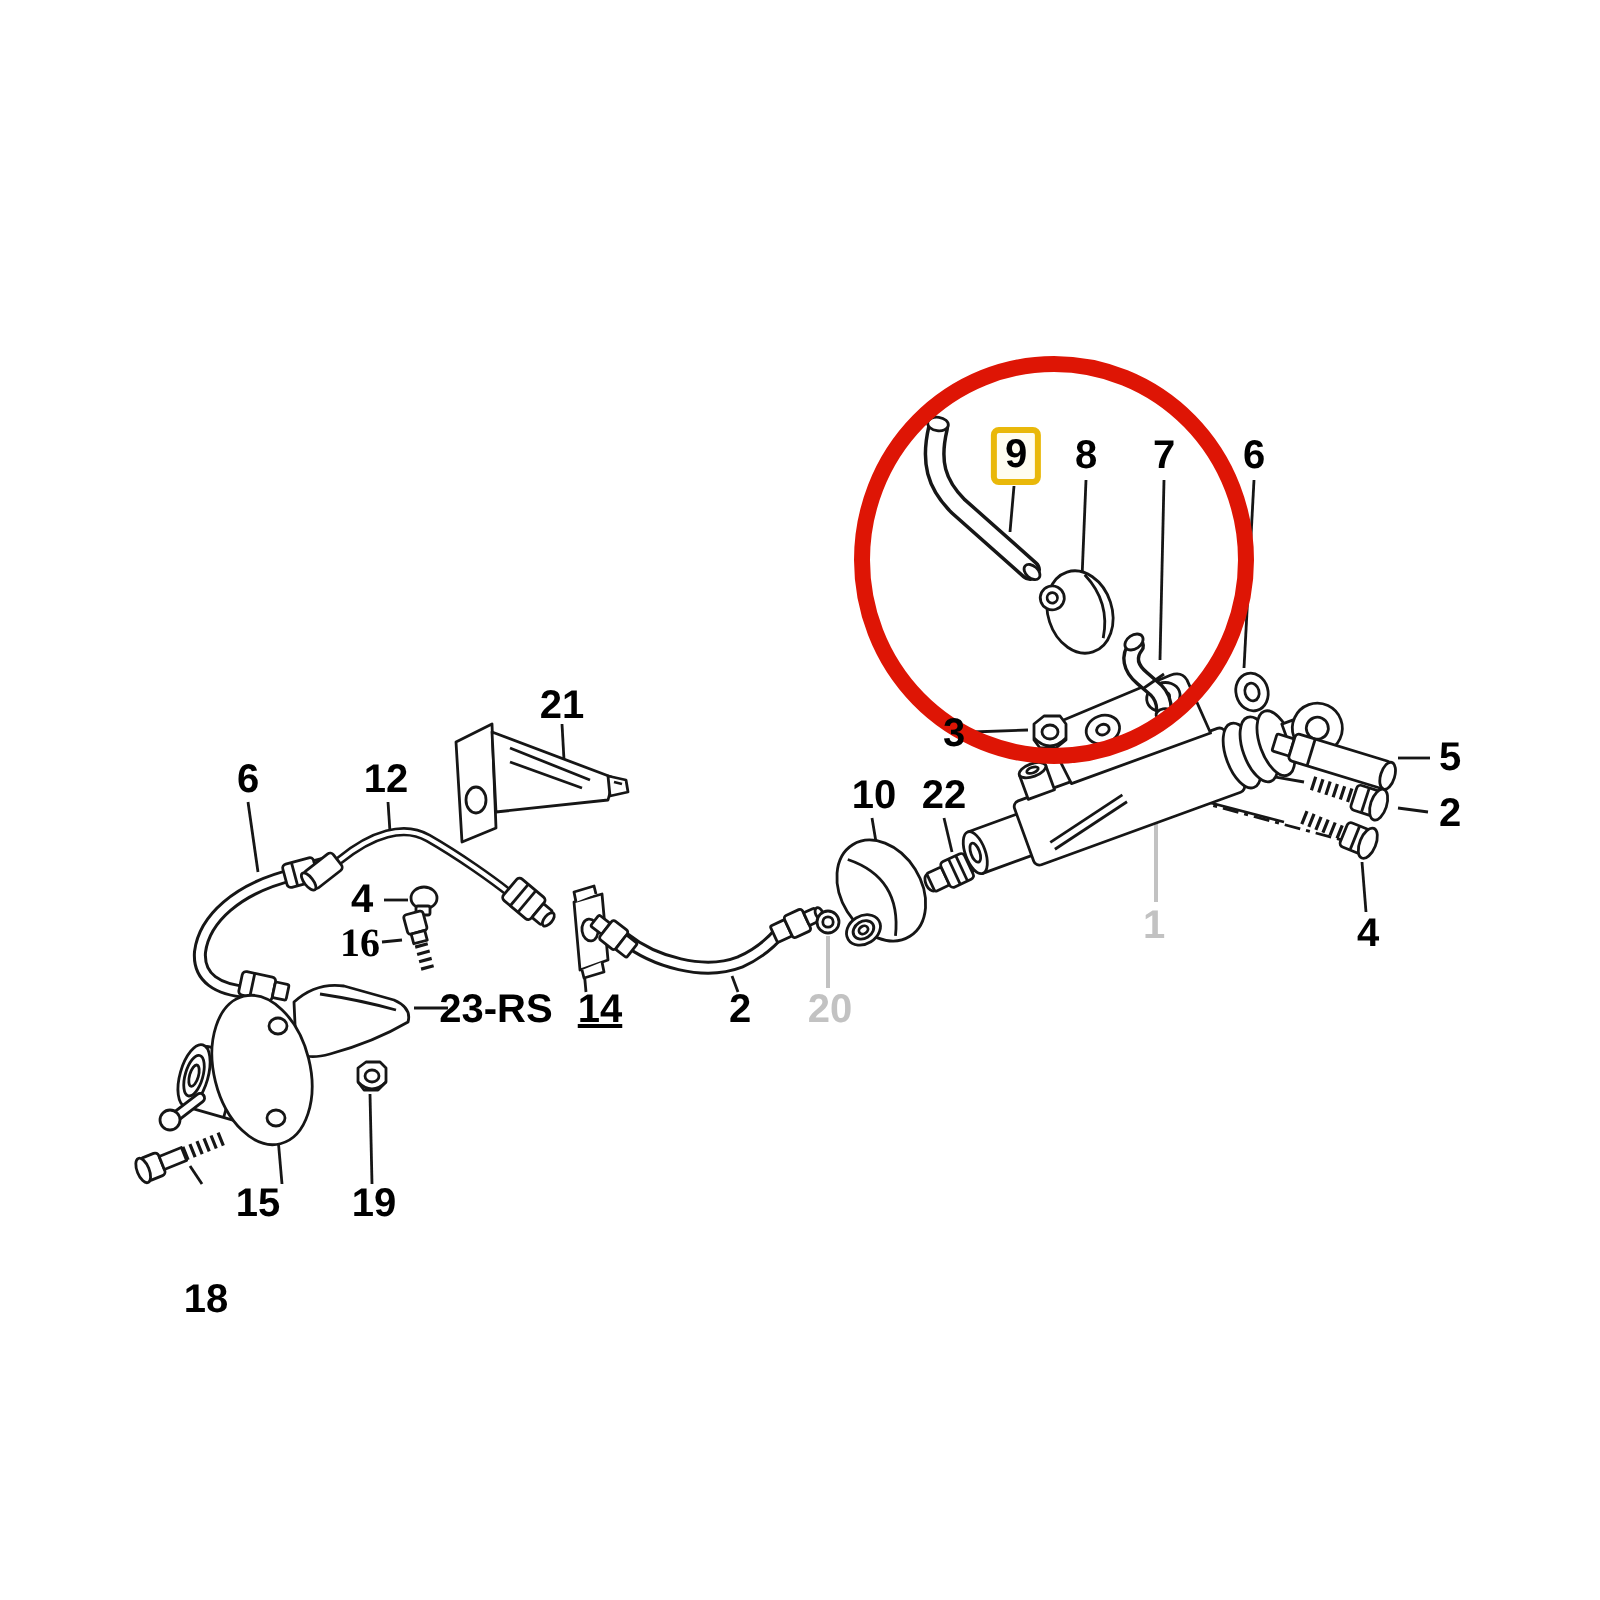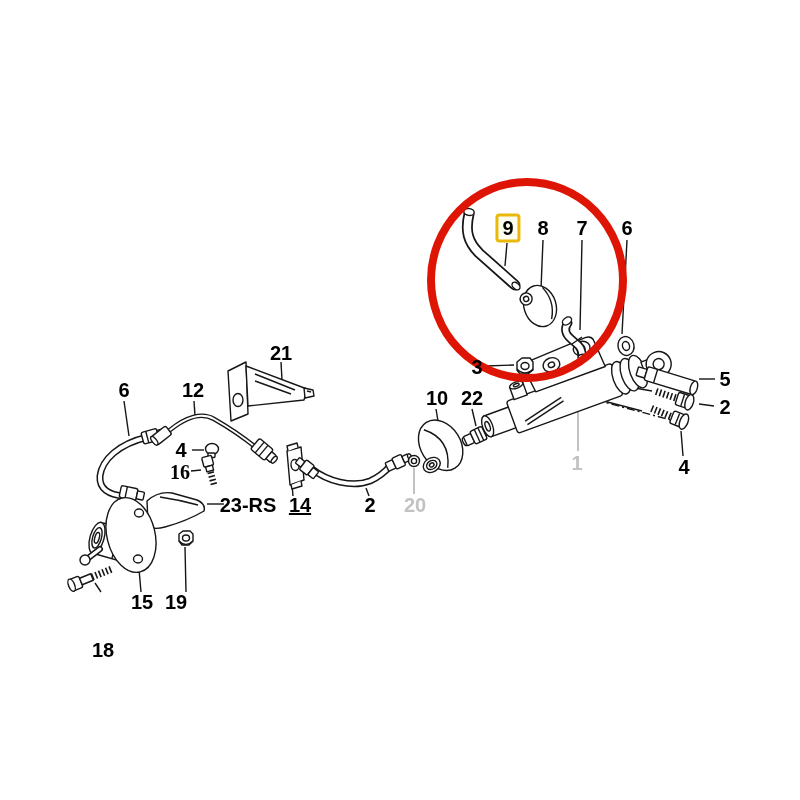--- a/index.html
+++ b/index.html
@@ -286,23 +286,23 @@
   <div class="lbl" style="left:725px;top:379px;">5</div>
   <div class="lbl" style="left:627px;top:228px;">6</div>
   <div class="lbl" style="left:582px;top:228px;">7</div>
   <div class="lbl" style="left:543px;top:228px;">8</div>
   <div class="lbl hl" style="left:508px;top:228px;">9</div>
   <div class="lbl" style="left:437px;top:398px;">10</div>
   <div class="lbl" style="left:370px;top:505px;">2</div>
   <div class="lbl" style="left:193px;top:390px;">12</div>
   <div class="lbl" style="left:124px;top:390px;">6</div>
   <div class="lbl" style="left:300px;top:505px;text-decoration:underline;">14</div>
-  <div class="lbl" style="left:142px;top:602px;">15</div>
+  <div class="lbl" style="left:129px;top:602px;">15</div>
   <div class="lbl" style="left:180px;top:472px;font-family:Liberation Serif, serif;">16</div>
   <div class="lbl" style="left:181px;top:450px;">4</div>
   <div class="lbl" style="left:103px;top:602px;margin-top:48px;">18</div>
-  <div class="lbl" style="left:176px;top:602px;text-align:center;">19</div>
+  <div class="lbl" style="left:187px;top:602px;text-align:center;">19</div>
   <div class="lbl muted" style="left:415px;top:505px;">20</div>
   <div class="lbl" style="left:281px;top:353px;">21</div>
   <div class="lbl" style="left:472px;top:398px;">22</div>
   <div class="lbl" style="left:248px;top:505px;">23-RS</div>
 
 </div>
 
 </body></html>

